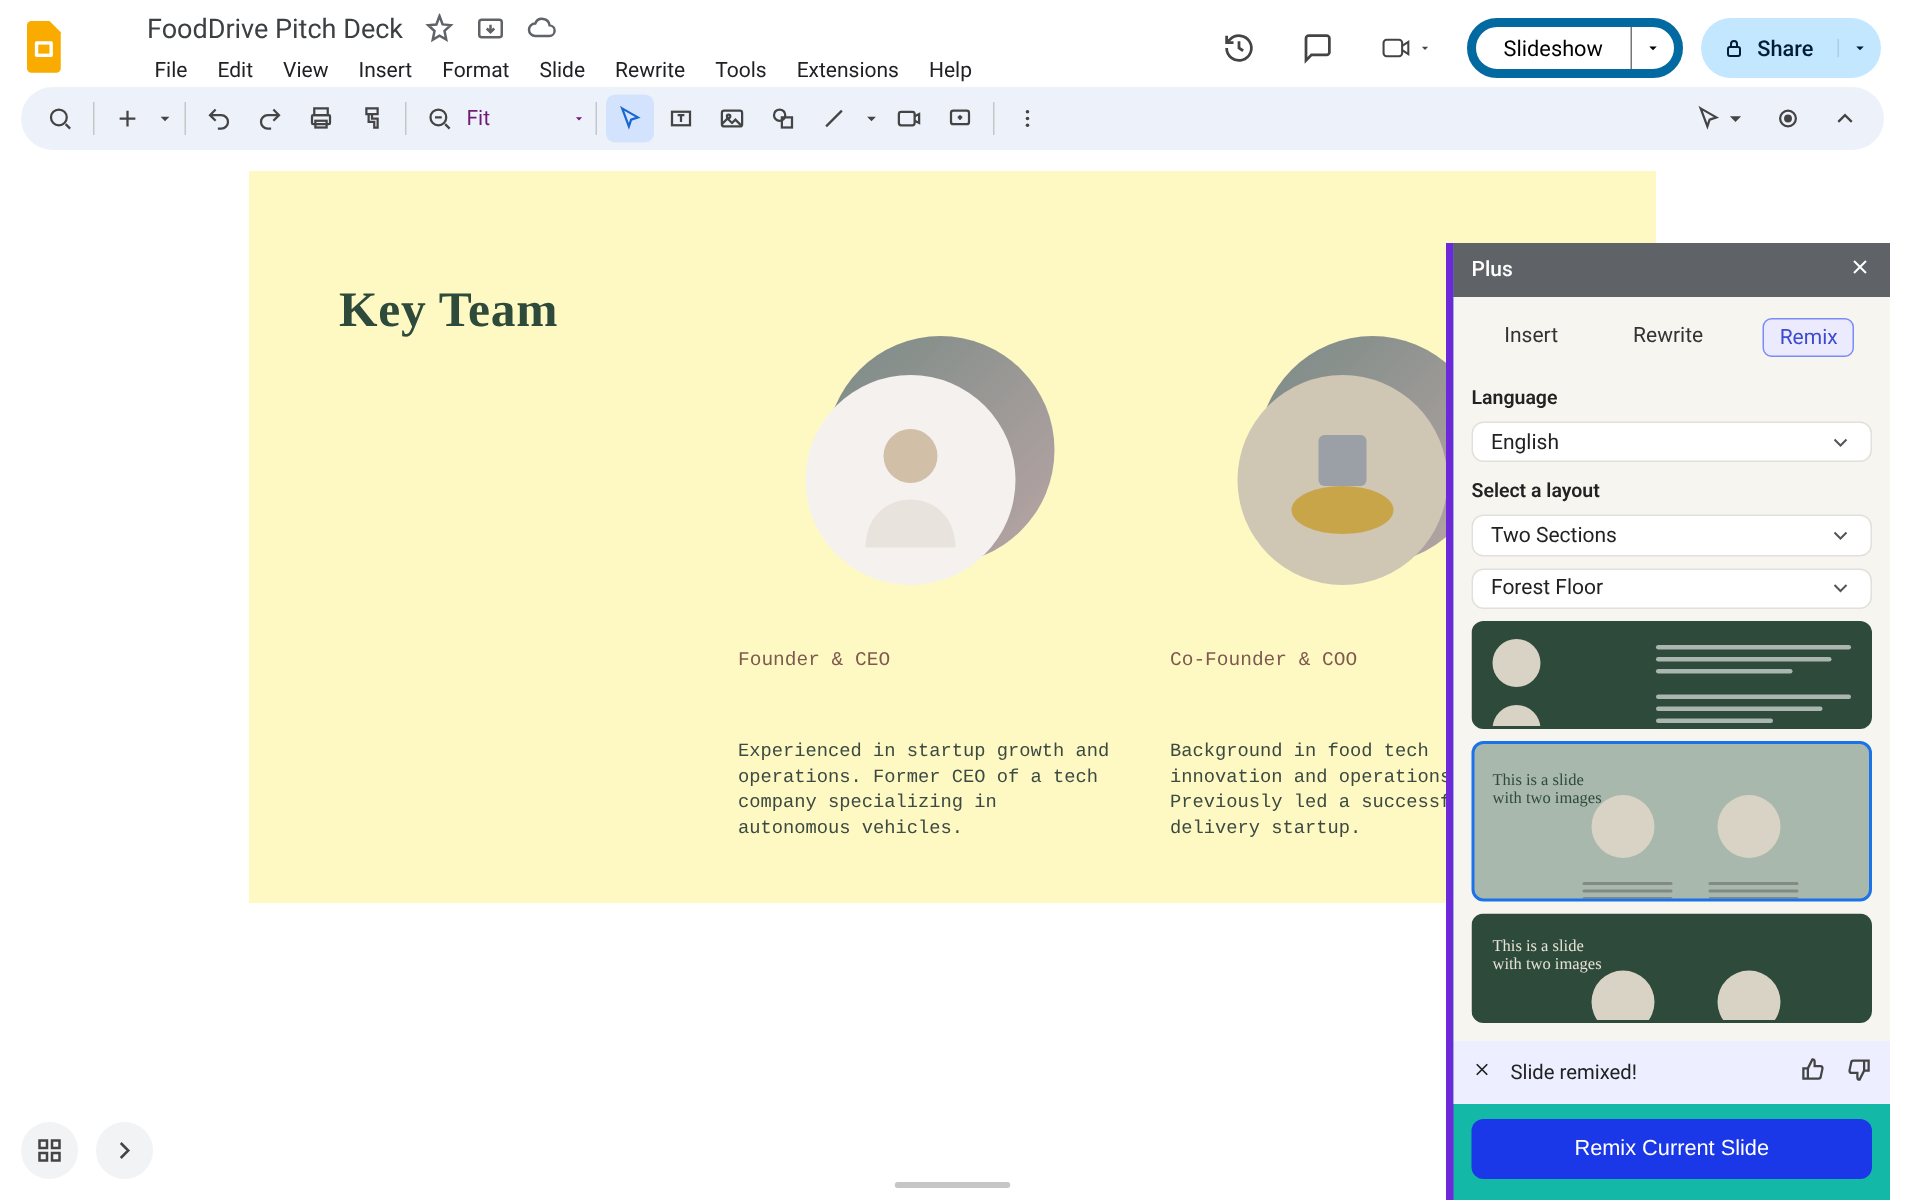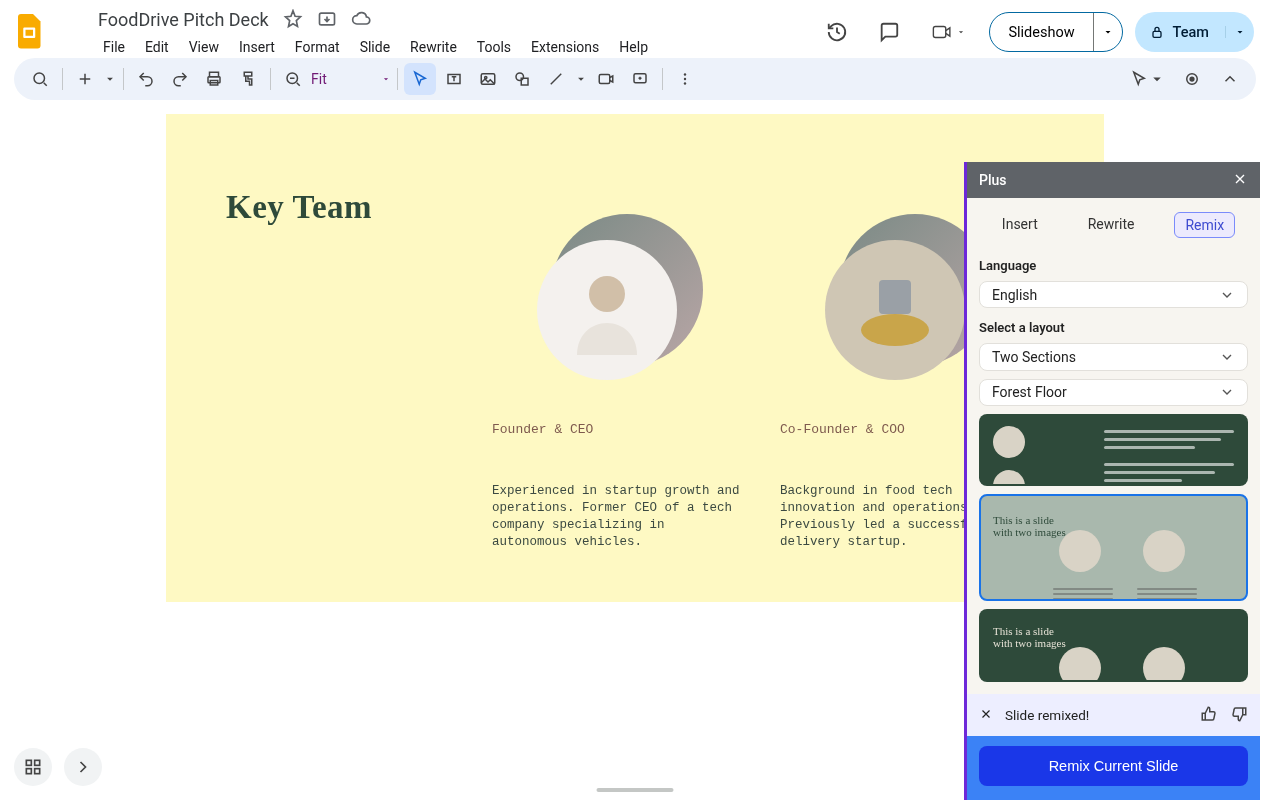--- a/index.html
+++ b/index.html
@@ -12,21 +12,21 @@
   .title-row { display: flex; align-items: center; gap: 6px; }
   .doc-title { font-size: 18px; font-weight: 400; color: #3c4043; padding: 2px 4px; }
   .icon-btn { width: 28px; height: 28px; display:flex; align-items:center; justify-content:center; border-radius: 4px; color:#5f6368; cursor:pointer; }
   .icon-btn svg { width: 20px; height: 20px; }
   .menus { display:flex; gap: 2px; margin-top: 2px; }
   .menu-item { font-size: 14px; color:#202124; padding: 4px 9px; border-radius:4px; cursor:pointer; }
 
   .right-controls { margin-left:auto; display:flex; align-items:center; gap:12px; padding-right:4px; }
   .ctrl-icon { width:40px; height:40px; display:flex; align-items:center; justify-content:center; color:#444; border-radius:50%; cursor:pointer; }
   .ctrl-icon svg { width:22px; height:22px; }
-  .btn-split { display:flex; border:1px solid #0369a1; border-radius:22px; overflow:hidden; height:40px; align-items:center; }
+  .btn-split { display:flex; border:6px solid #0369a1; border-radius:22px; overflow:hidden; height:40px; align-items:center; }
   .btn-split .seg { padding:0 18px; font-size:14.5px; display:flex; align-items:center; height:100%; cursor:pointer; }
   .btn-split .div { width:1px; height:100%; background:#747775; }
   .btn-split .arrow { padding:0 8px; }
   .share-btn { display:flex; background:#c2e7ff; border-radius:22px; overflow:hidden; height:40px; align-items:center; }
   .share-btn .main { padding:0 16px 0 14px; display:flex; gap:8px; align-items:center; font-size:14.5px; font-weight:500; color:#001d35; cursor:pointer; }
   .share-btn .arrow { border-left:1px solid #a6d0e8; padding:0 8px; display:flex; align-items:center; cursor:pointer; }
 
   
   .toolbar { margin: 0 14px; height:42px; background:#edf2fa; border-radius:22px; display:flex; align-items:center; padding:0 10px; gap:2px; position:relative; }
   .tb-btn { width:32px; height:32px; display:flex; align-items:center; justify-content:center; color:#444; border-radius:6px; cursor:pointer; position:relative; }
@@ -34,37 +34,37 @@
   .tb-sep { width:1px; height:22px; background:#c4c7c9; margin:0 4px; }
   .tb-btn.active { background:#d3e3fd; }
   .zoom { display:flex; align-items:center; gap:4px; min-width:80px; font-size:14px; color:#701a75; }
   .tb-right { margin-left:auto; display:flex; align-items:center; gap:6px; }
 
   
   .main-area { display:flex; position:absolute; top:104px; bottom:0; left:0; right:0; }
   .canvas-wrap { flex:1; display:flex; flex-direction:column; align-items:center; padding:10px 12px 6px 12px; overflow:hidden; }
   .slide-canvas { width:938px; height:488px; background:#fef9c3; position:relative; font-family: Georgia, "Times New Roman", serif; }
   .slide-title { position:absolute; top:76px; left:60px; font-size:33px; line-height:1.08; color:#2e4a3a; font-weight:600; letter-spacing:0.5px; }
-  .member-block { position:absolute; top:106px; width:250px; }
+  .member-block { position:absolute; top:116px; width:250px; }
   .member-block.m1 { left:326px; }
   .member-block.m2 { left:614px; }
   .photo-frame { width:160px; height:160px; position:relative; margin:0 auto 42px; }
   .photo-frame .back { position:absolute; width:152px; height:152px; border-radius:50%; background:linear-gradient(135deg,#7a8a85,#b9a6a6); top:-6px; right:-6px; }
   .photo-frame .front { position:absolute; width:140px; height:140px; border-radius:50%; background:#ddd; overflow:hidden; bottom:0; left:0; display:flex; align-items:center; justify-content:center; }
   .photo-frame .front svg { width:100px; height:100px; }
   .role { font-family: "Courier New", monospace; font-size:13px; color:#7e5a4e; margin-bottom:46px; }
   .bio { font-family: "Courier New", monospace; font-size:12.5px; line-height:1.35; color:#3c4a42; }
 
   .bottom-buttons { position:absolute; left:14px; bottom:14px; display:flex; gap:12px; }
   .round-btn { width:38px; height:38px; border-radius:50%; background:#f1f3f4; display:flex; align-items:center; justify-content:center; color:#444; cursor:pointer; }
   .round-btn svg { width:20px; height:20px; }
   .footer-line { width:77px; height:4px; background:#c4c7c5; border-radius:2px; position:absolute; bottom:8px; left:50%; transform:translateX(-50%); }
 
   
-  .plus-panel { width:296px; border-left:3px solid #6d28d9; display:flex; flex-direction:column; position:absolute; right:10px; top:-46px; bottom:0; background:#3b82f6; }
+  .plus-panel { width:296px; border-left:5px solid #6d28d9; display:flex; flex-direction:column; position:absolute; right:10px; top:-46px; bottom:0; background:#14b8a6; }
   .plus-header { background:#5f6368; color:#fff; height:36px; display:flex; align-items:center; padding:0 12px; font-size:14px; font-weight:500; }
   .plus-header .close { margin-left:auto; cursor:pointer; }
   .plus-tabs { display:flex; justify-content:center; gap:30px; padding:14px 0 10px; background:#f7f5f0; font-size:14px; color:#333; }
   .plus-tabs .tab { cursor:pointer; padding:4px 10px; border-radius:6px; }
   .plus-tabs .tab.active { border:1px solid #7a8bfb; background:#eceafd; color:#3d4bd0; }
   .plus-body { background:#f7f5f0; padding:6px 12px 12px; display:flex; flex-direction:column; gap:8px; overflow-y:auto; flex:1; }
   .field-label { font-size:13px; font-weight:600; color:#222; margin-top:4px; }
   .select-box { background:#fff; border:1px solid #e2e0db; border-radius:8px; height:38px; display:flex; align-items:center; padding:0 12px; font-size:14px; color:#222; cursor:pointer; }
   .select-box svg { margin-left:auto; width:16px; height:16px; color:#555; }
   .layout-thumb { background:#2e4a3a; border-radius:8px; height:100px; position:relative; overflow:hidden; border:2px solid transparent; cursor:pointer; }
@@ -159,21 +159,21 @@
             <path d="M7 10l5 5 5-5z"></path>
           </svg>
         </div>
     </div>
     <div class="share-btn">
       <div class="main">
         <svg viewBox="0 0 24 24" width="16" fill="none" stroke="#001d35" stroke-width="2">
             <rect x="6" y="11" width="12" height="9" rx="2"></rect>
             <path d="M9 11V8a3 3 0 0 1 6 0v3"></path>
           </svg>
-        <span>Team</span>
+        <span>Share</span>
       </div>
       <div class="arrow">
           <svg viewBox="0 0 24 24" width="12" fill="#001d35">
             <path d="M7 10l5 5 5-5z"></path>
           </svg>
         </div>
     </div>
   </div>
 </div>
 

